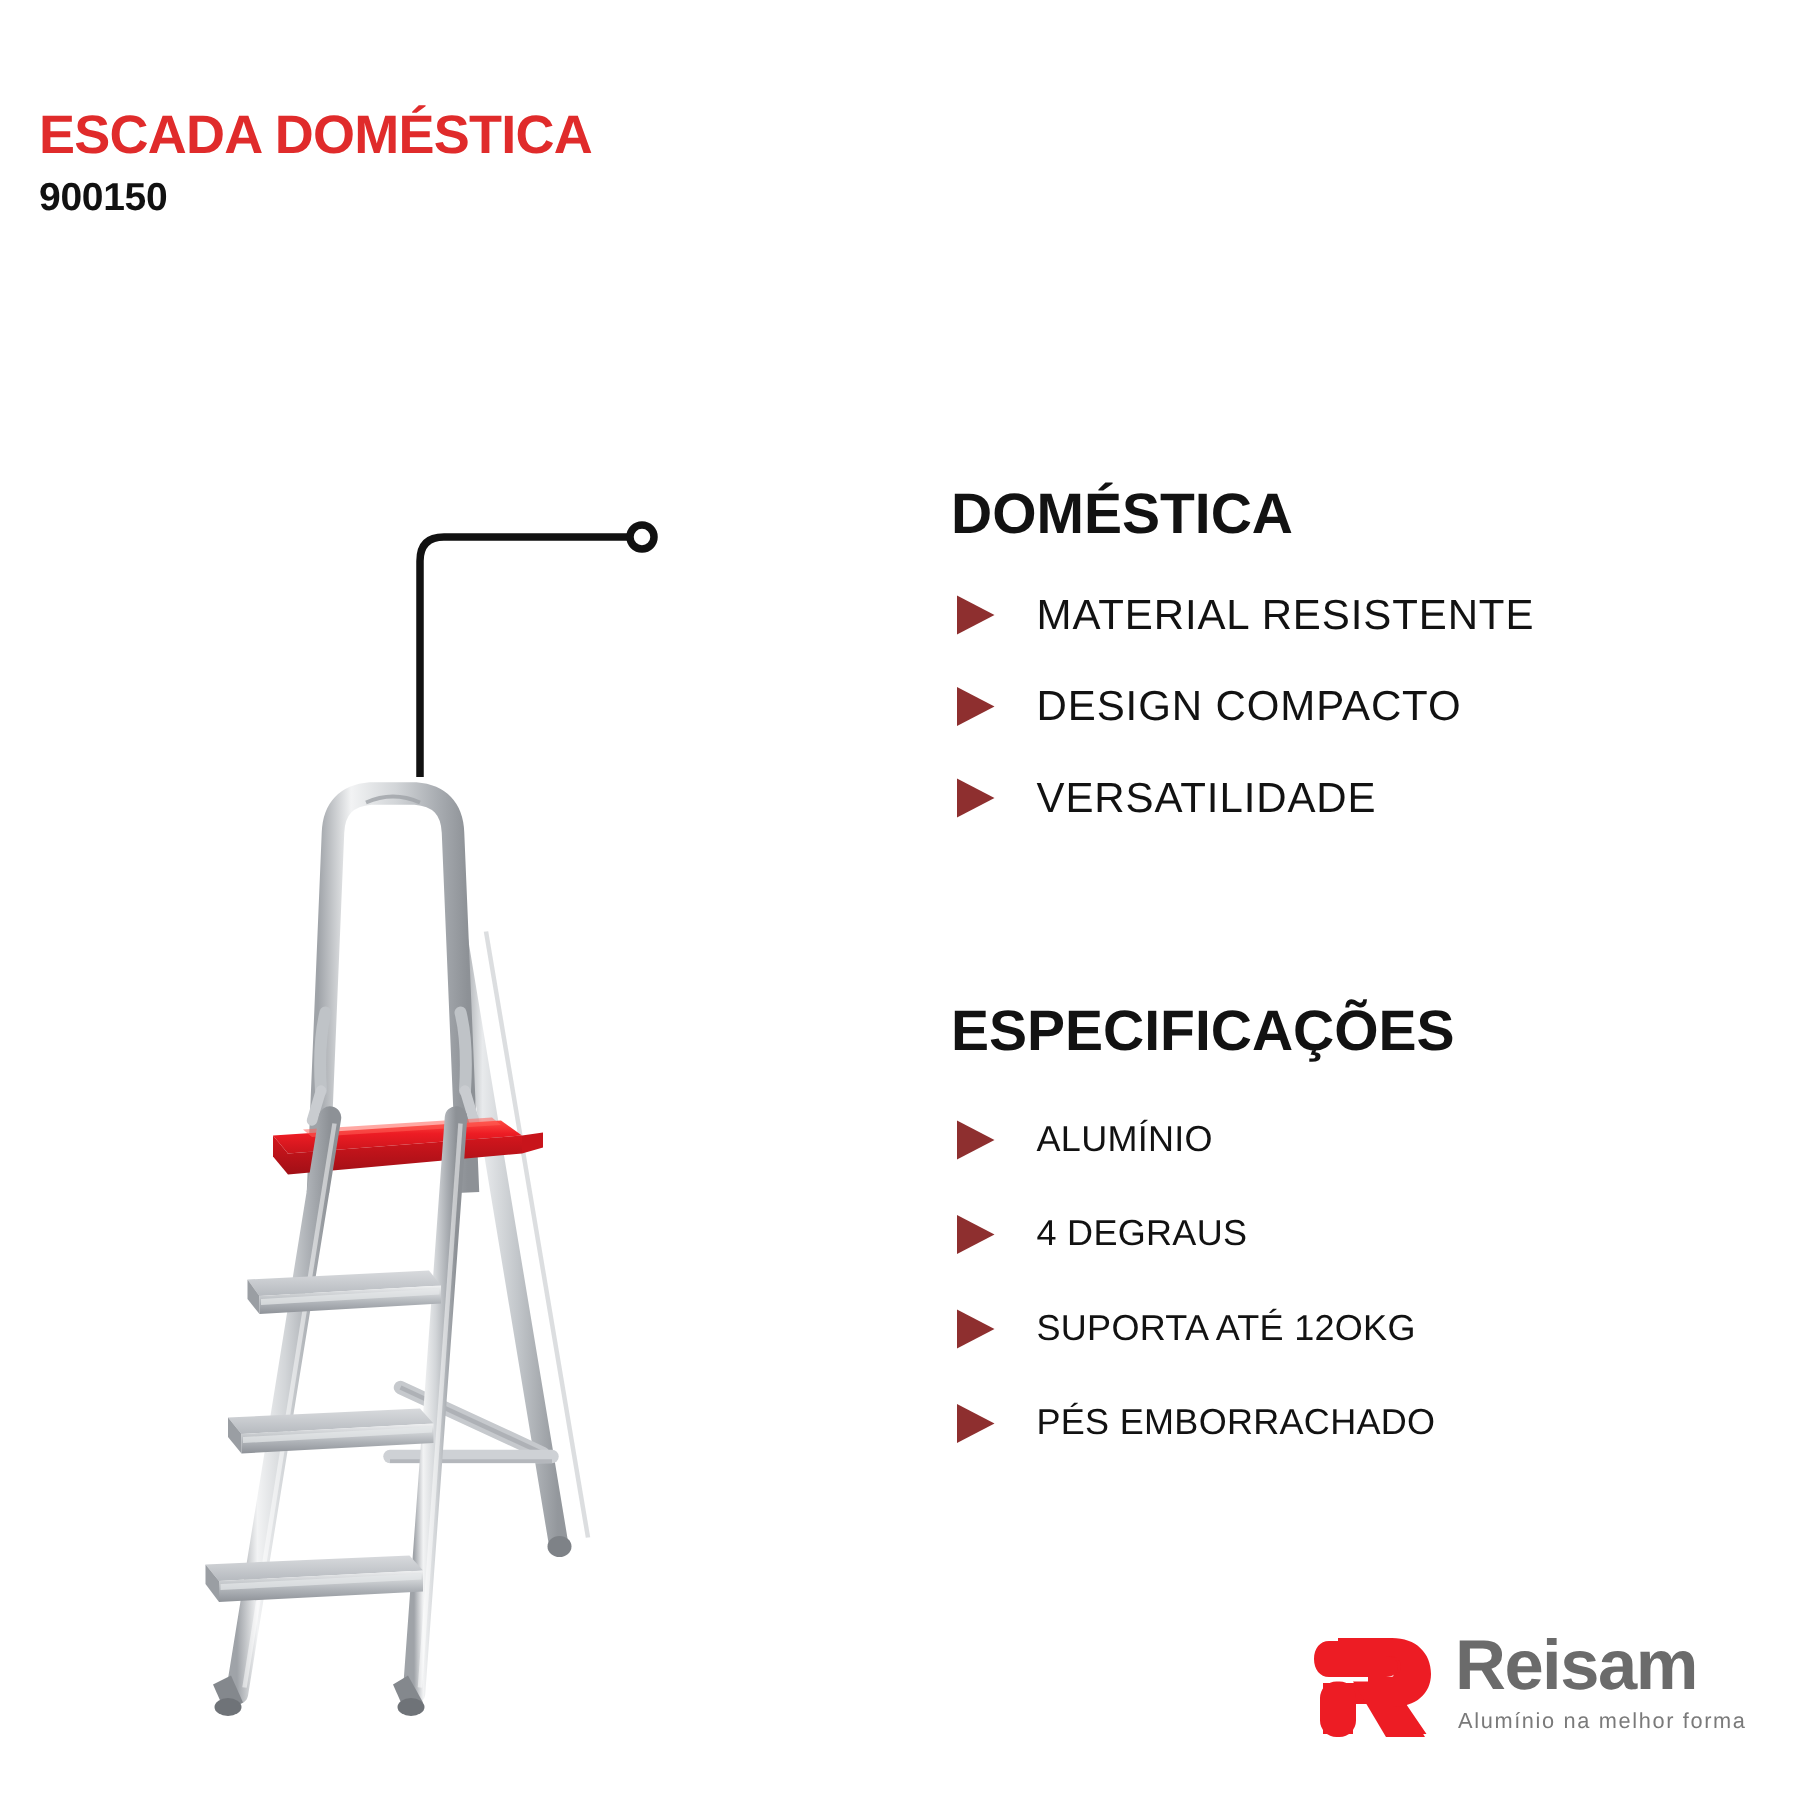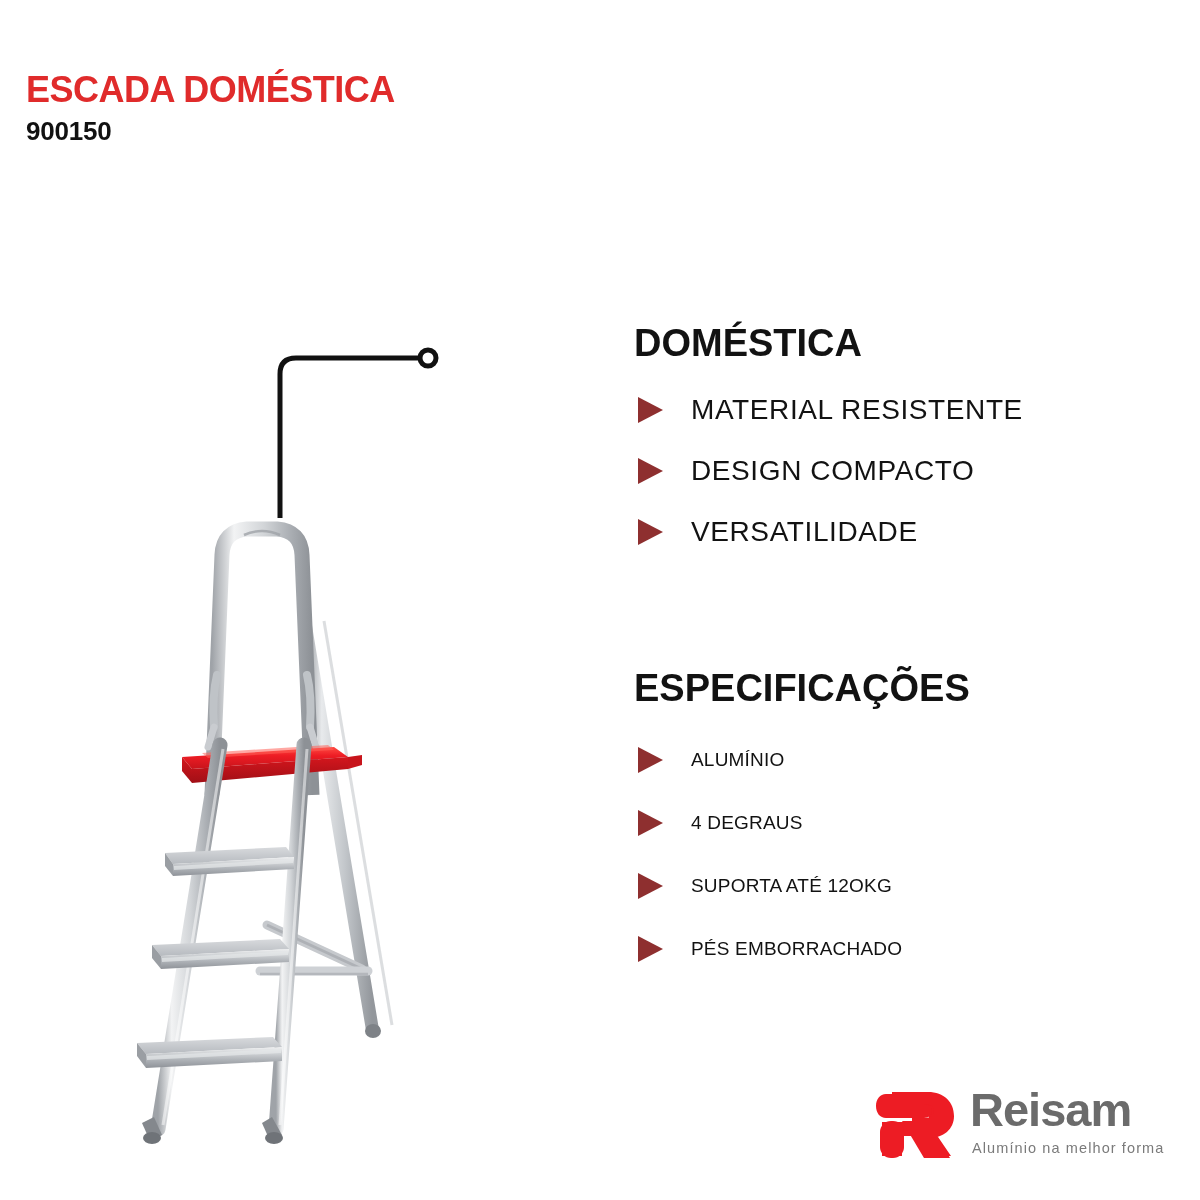--- a/index.html
+++ b/index.html
@@ -113,21 +113,21 @@
     font-weight: normal;
     color: #121212;
     letter-spacing: 0.2px;
     white-space: nowrap;
   }
   #group-features .bullet-label {
     font-size: 28px;
     letter-spacing: 0.6px;
   }
   #group-specs .bullet-label {
-    font-size: 19px;
+    font-size: 24px;
     letter-spacing: 0.2px;
   }
 
   
   #brand-logo {
     position: absolute;
     left: 872px;
     top: 1086px;
     width: 304px;
     height: 100px;

